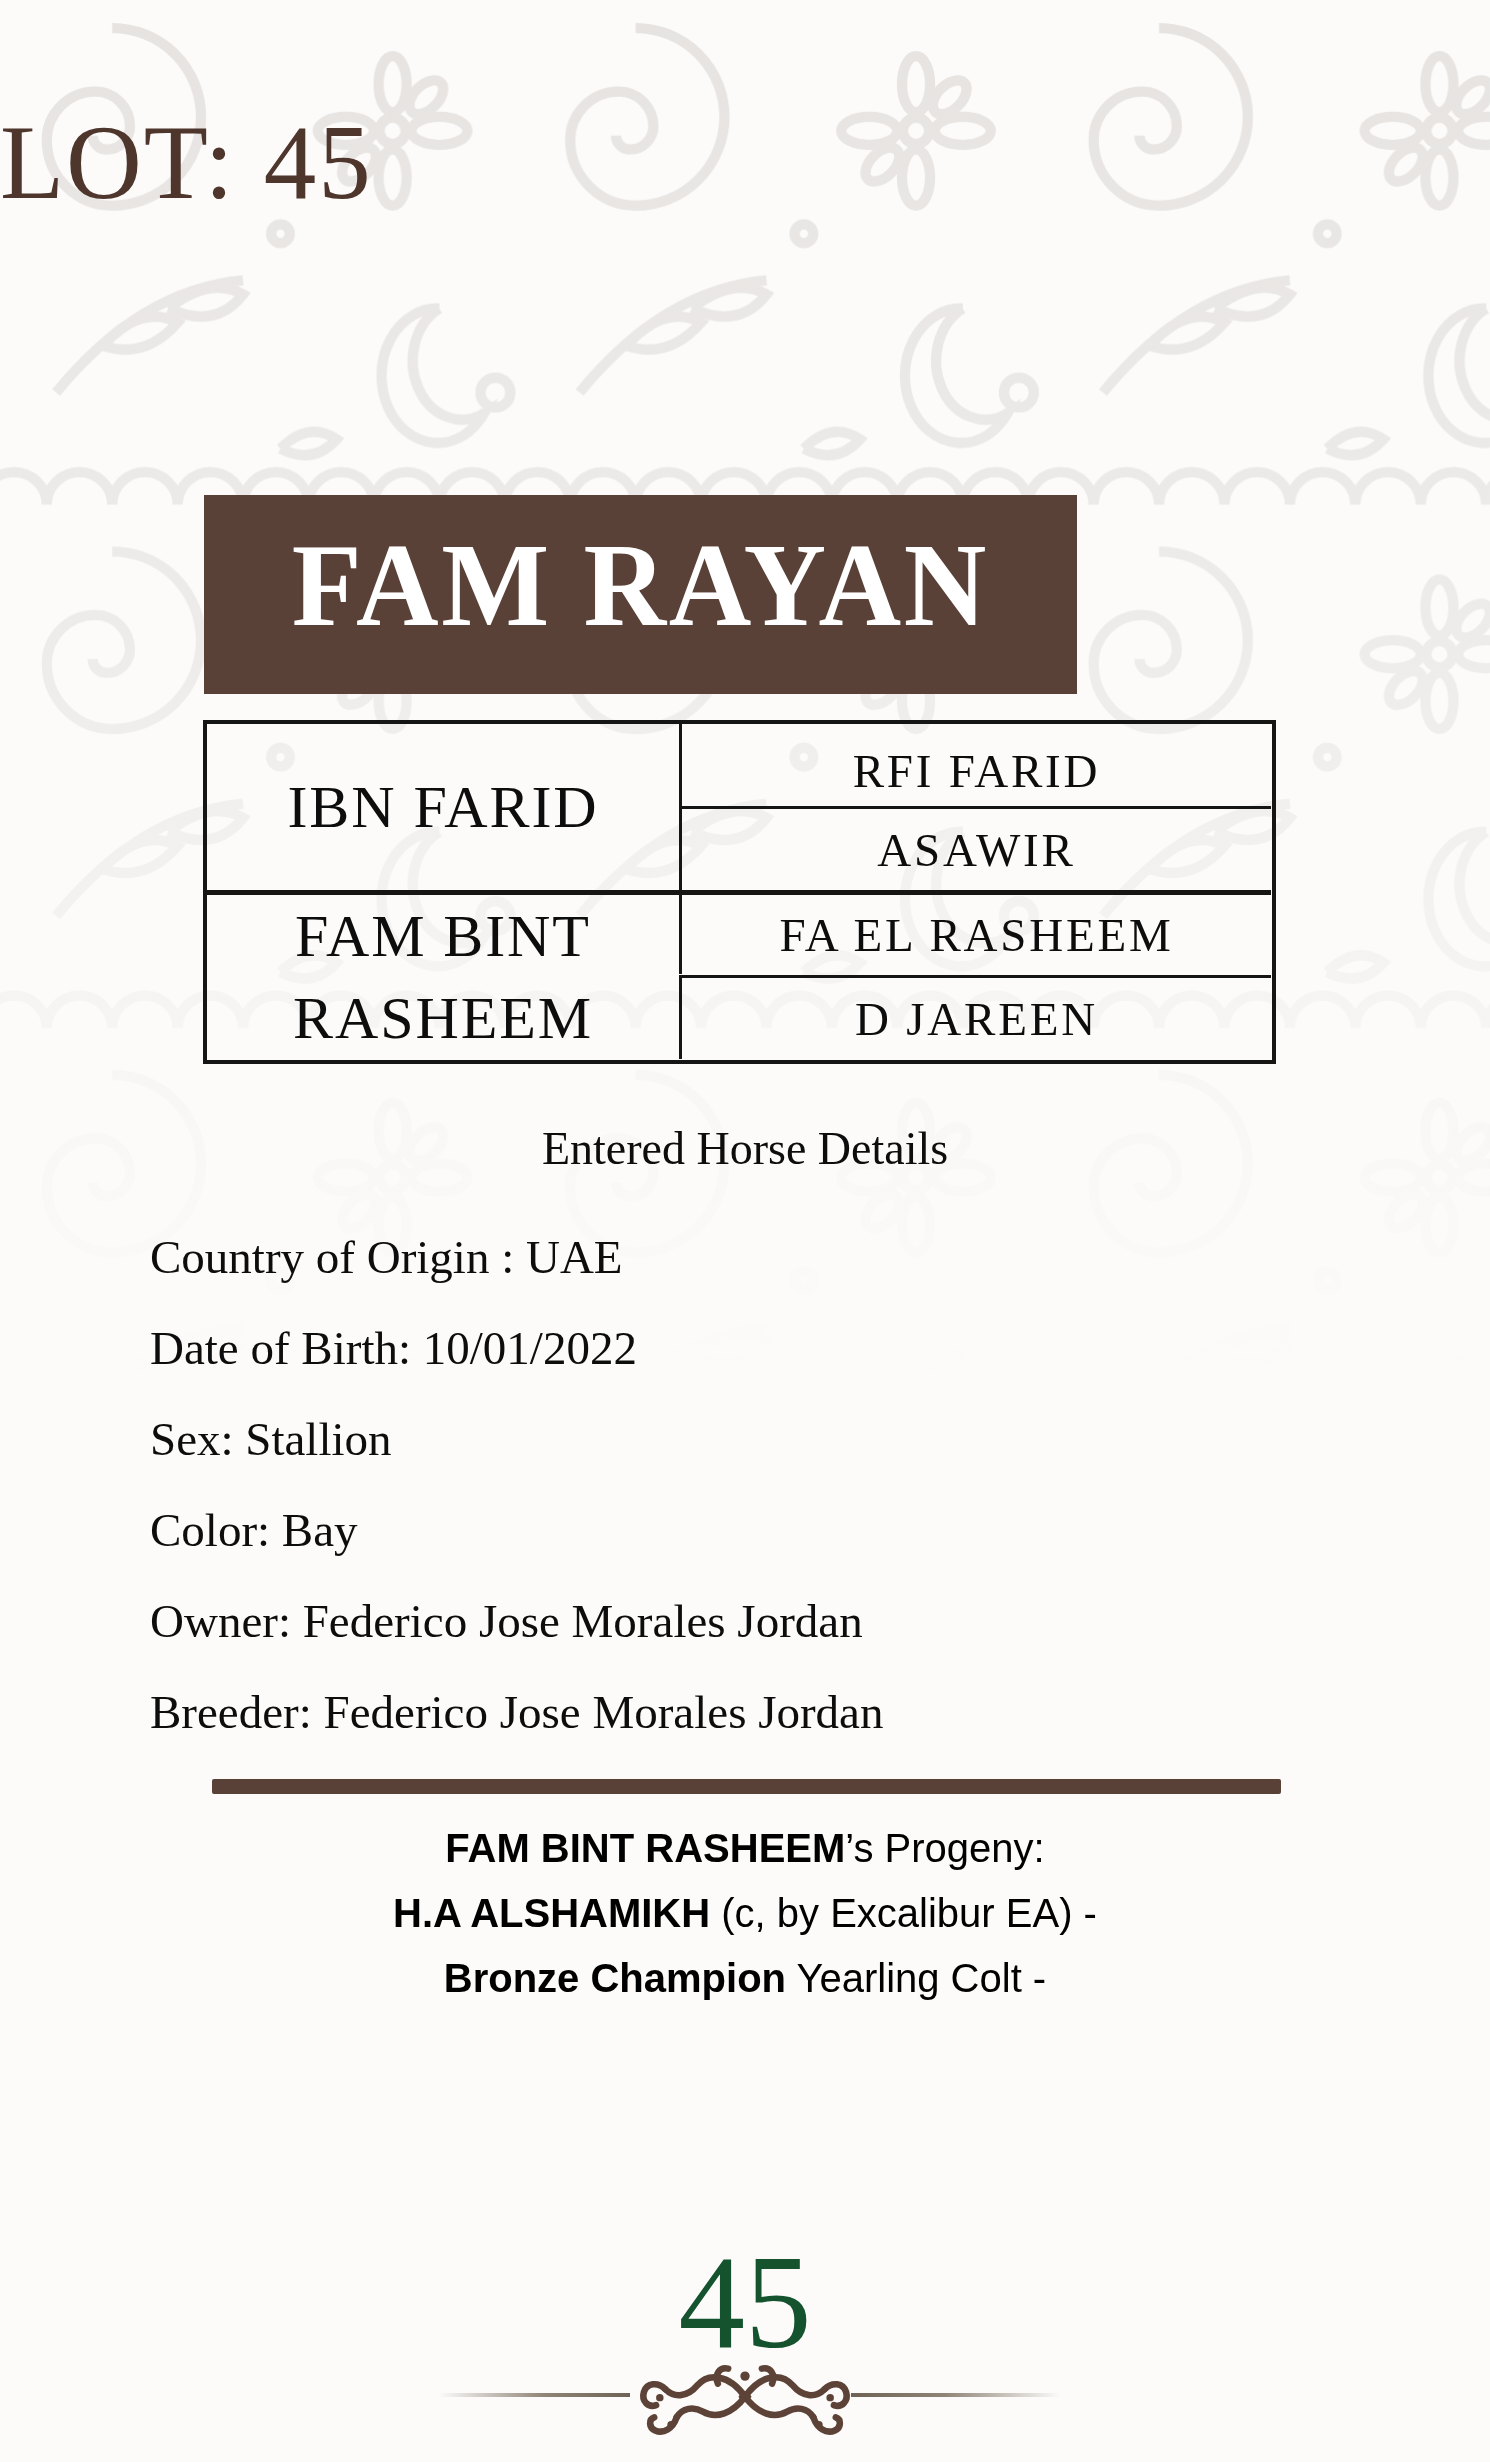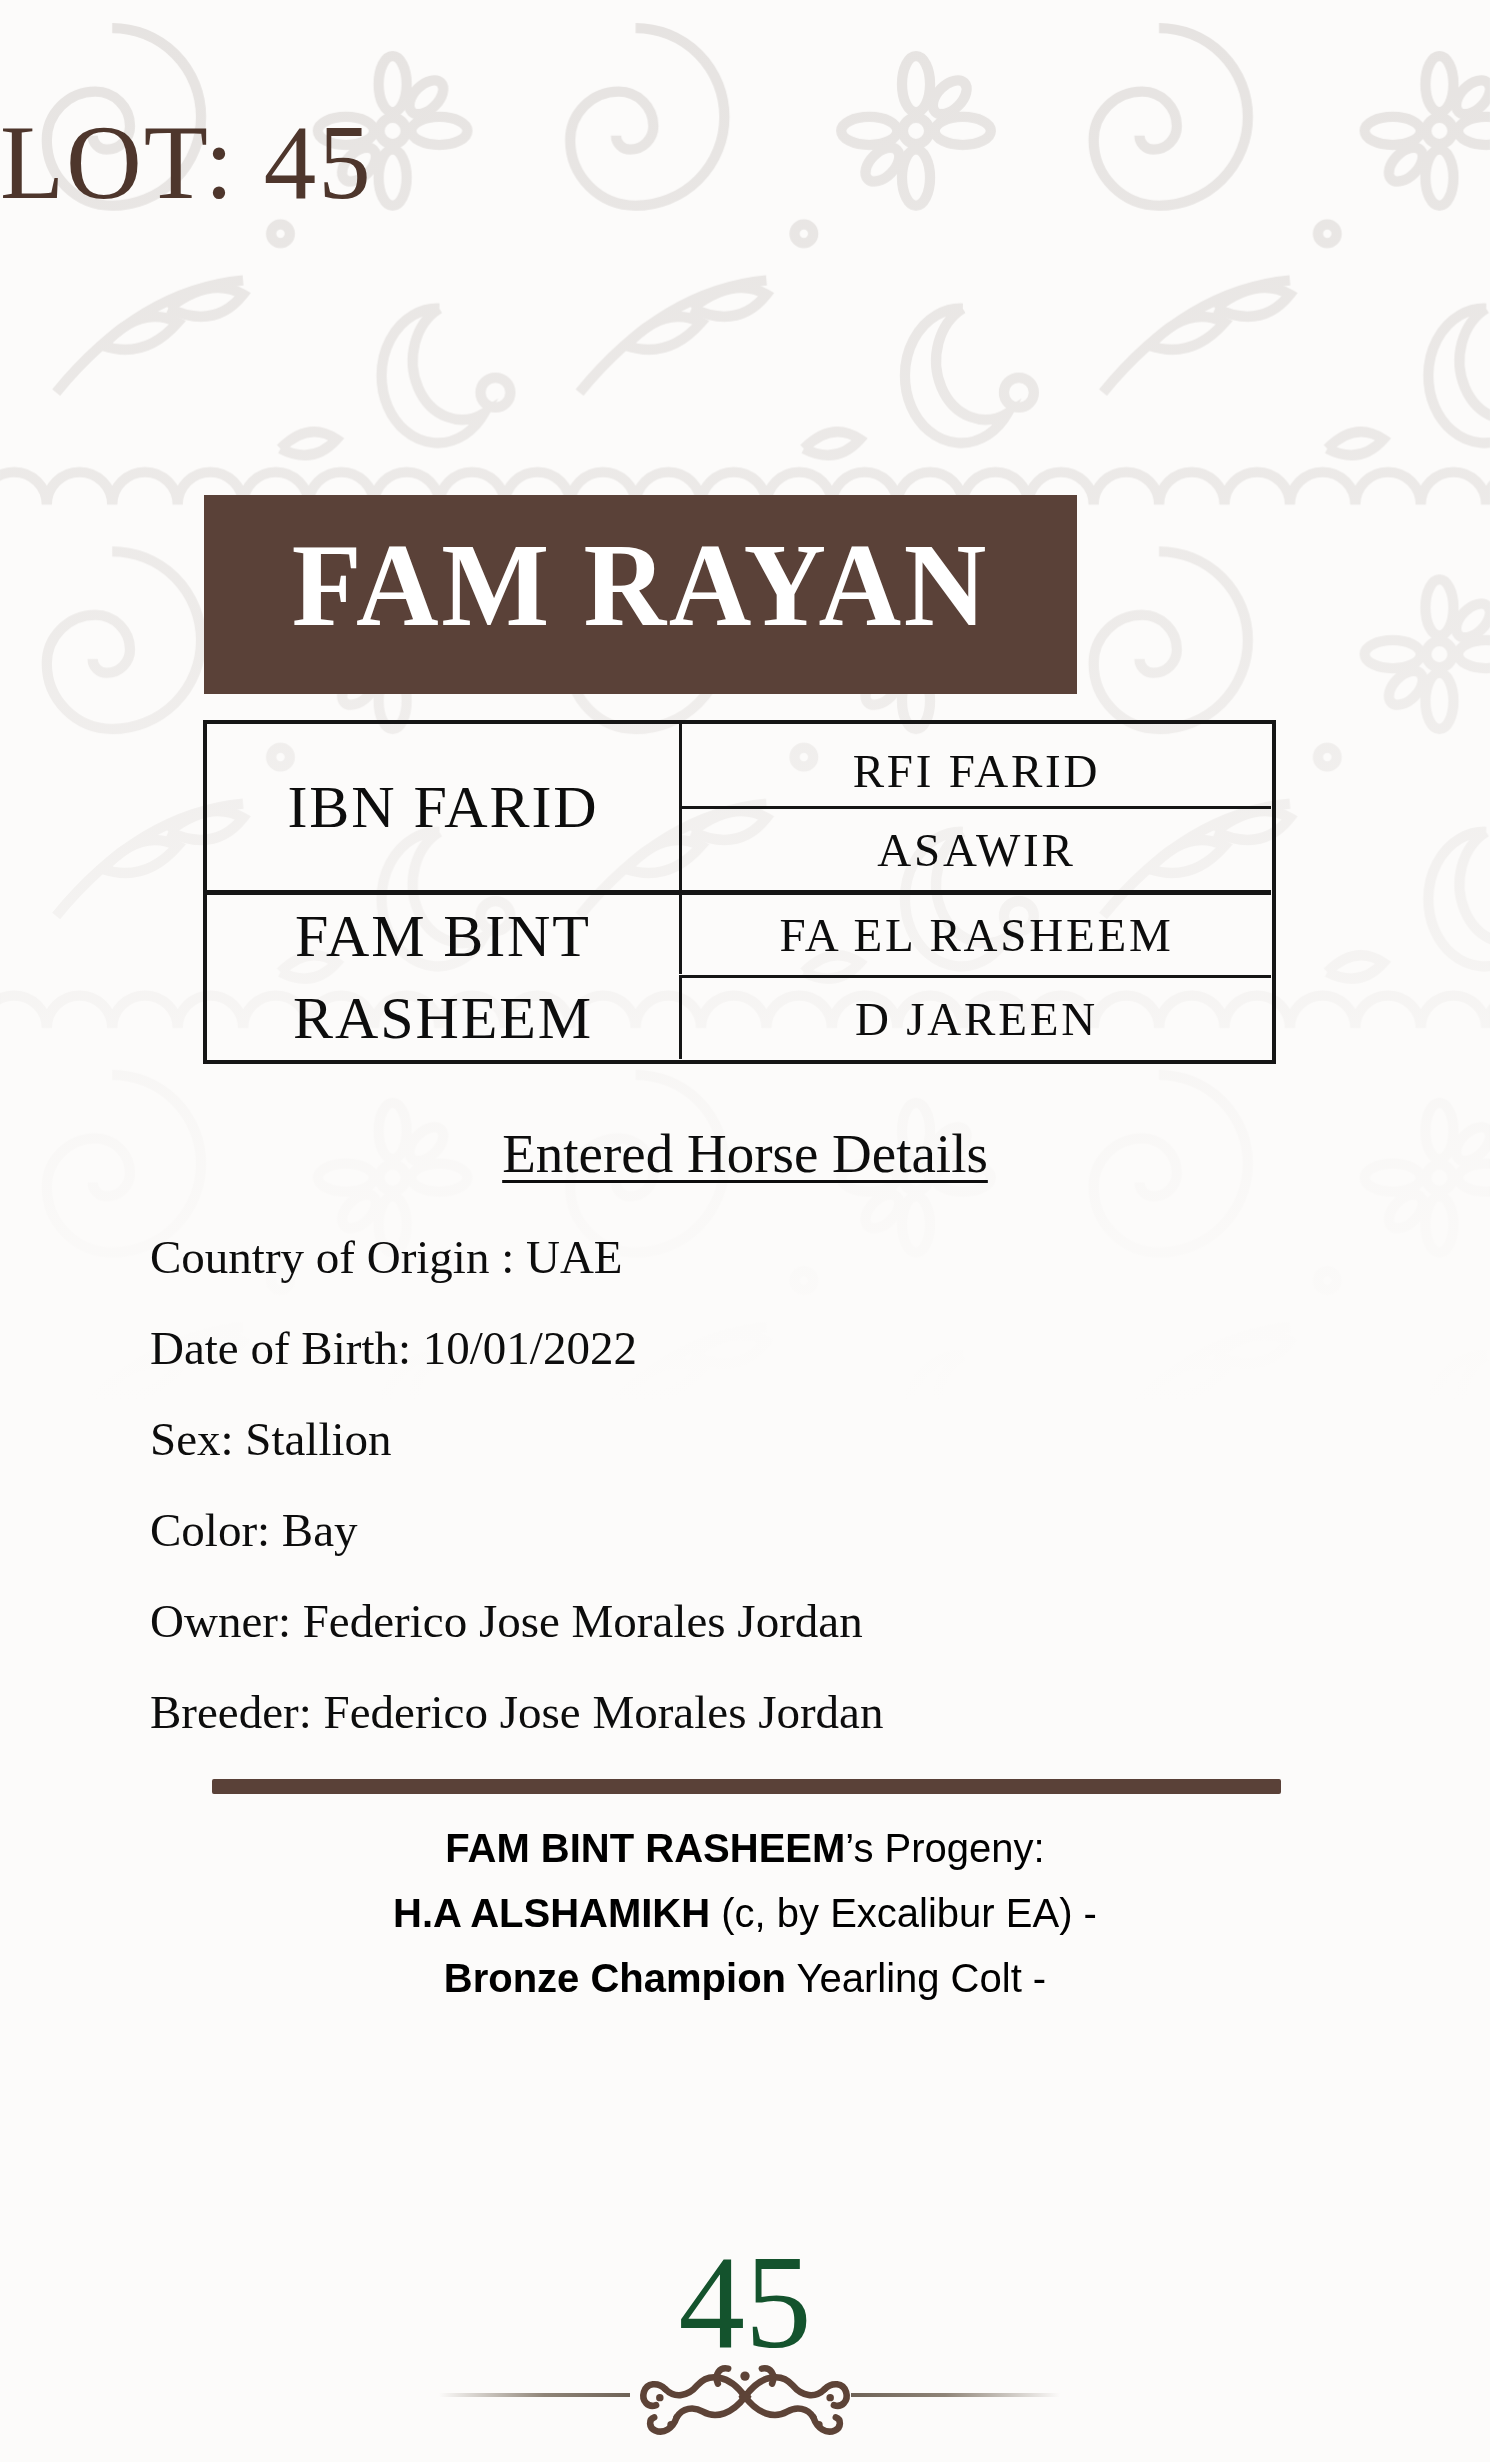--- a/index.html
+++ b/index.html
@@ -61,22 +61,21 @@
   .c-sire-sire{left:472px;top:0;    width:592px; height:94px;  border-left:3.7px solid #151515;}
   .c-sire-dam {left:472px;top:82px; width:592px; height:84px;  border-left:3.7px solid #151515; border-top:3.7px solid #151515;}
   .c-dam-name {left:0;   top:166px; width:472px; height:168px; border-top:5.6px solid #151515; padding:0 37px;}
   .c-dam-sire {left:472px;top:166px;width:592px; height:84px;  border-left:3.7px solid #151515; border-top:5.6px solid #151515;}
   .c-dam-dam  {left:472px;top:251px;width:592px; height:84px;  border-left:3.7px solid #151515; border-top:3.7px solid #151515;}
 
   .details-heading{
     position:absolute;
     left:0; top:1122px; width:100%;
     text-align:center;
-    font-size:55px;
-    text-decoration:underline;
+    font-size:46px;
     text-decoration-thickness:2.8px;
     text-underline-offset:7.5px;
   }
   .details-list{
     position:absolute;
     left:150px; top:1212px;
     display:flex; flex-direction:column;
   }
   .detail-row{
     font-size:47px;

